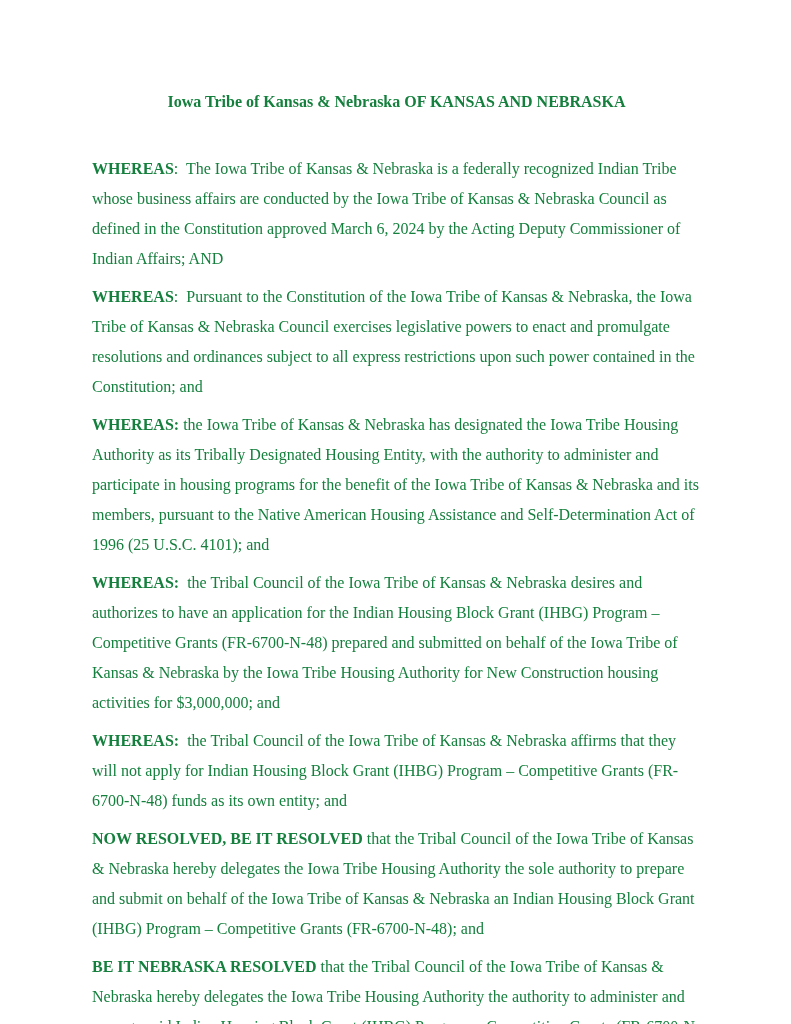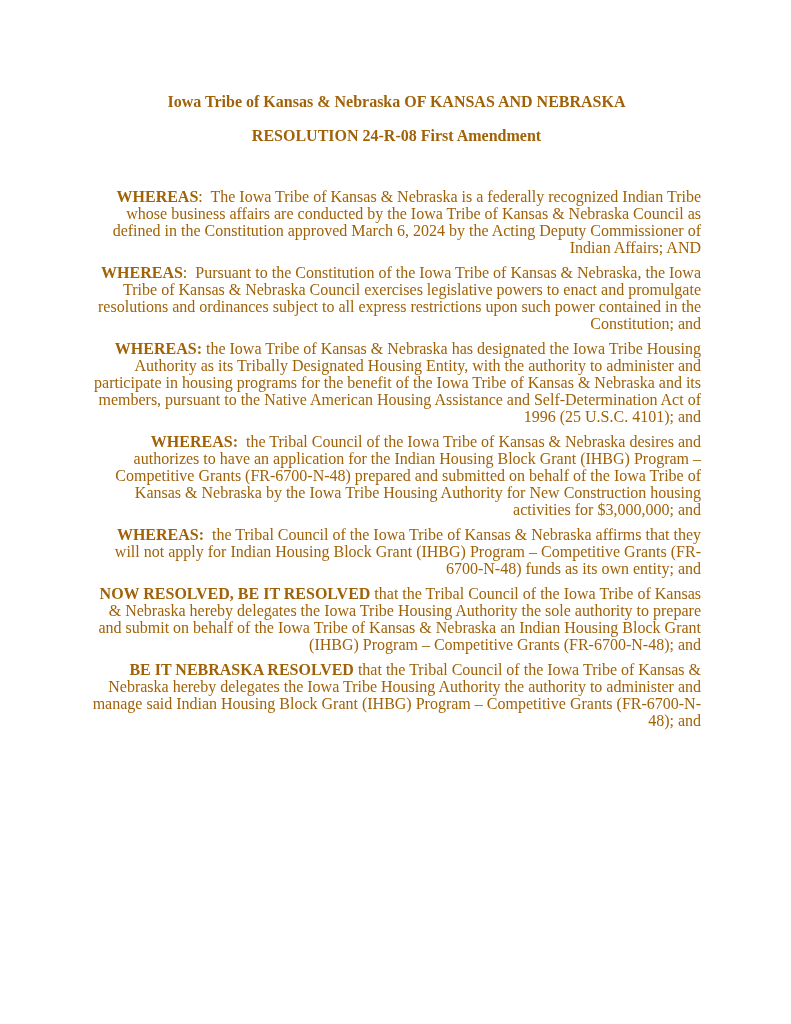--- a/index.html
+++ b/index.html
@@ -9,52 +9,51 @@
   }
   .page {
     position: relative;
     width: 791px;
     height: 1024px;
     background: #ffffff;
     overflow: hidden;
     box-sizing: border-box;
     padding: 93px 90px 0 92px;
     font-family: "Liberation Serif", "DejaVu Serif", serif;
-    color: #a16207;
+    color: #15803d;
     font-size: 16px;
   }
   .doc-title {
     text-align: center;
     font-weight: bold;
     font-size: 16px;
     line-height: 17px;
     margin: 0 0 17px 0;
     white-space: pre-wrap;
   }
   .title-block {
     margin-bottom: 44px;
   }
   .para {
     margin: 0 0 8px 0;
-    line-height: 17px;
+    line-height: 30px;
     white-space: pre-wrap;
-    text-align: right;
+    text-align: left;
   }
   .b {
     font-weight: bold;
   }
 </style>
 </head>
 <body>
 
 <div class="page">
 
   <div class="title-block">
     <div class="doc-title">Iowa Tribe of Kansas &amp; Nebraska OF KANSAS AND NEBRASKA</div>
-    <div class="doc-title">RESOLUTION 24-R-08 First Amendment</div>
   </div>
 
   <div>
     <p class="para"><span class="b">WHEREAS</span><span>:  The Iowa Tribe of Kansas &amp; Nebraska is a federally recognized Indian Tribe whose business affairs are conducted by the Iowa Tribe of Kansas &amp; Nebraska Council as defined in the Constitution approved March 6, 2024 by the Acting Deputy Commissioner of Indian Affairs; AND</span></p>
 
     <p class="para"><span class="b">WHEREAS</span><span>:  Pursuant to the Constitution of the Iowa Tribe of Kansas &amp; Nebraska, the Iowa Tribe of Kansas &amp; Nebraska Council exercises legislative powers to enact and promulgate resolutions and ordinances subject to all express restrictions upon such power contained in the Constitution; and</span></p>
 
     <p class="para"><span class="b">WHEREAS:</span><span> the Iowa Tribe of Kansas &amp; Nebraska has designated the Iowa Tribe Housing Authority as its Tribally Designated Housing Entity, with the authority to administer and participate in housing programs for the benefit of the Iowa Tribe of Kansas &amp; Nebraska and its members, pursuant to the Native American Housing Assistance and Self-Determination Act of 1996 (25 U.S.C. 4101); and</span></p>
 
     <p class="para"><span class="b">WHEREAS:</span><span>  the Tribal Council of the Iowa Tribe of Kansas &amp; Nebraska desires and authorizes to have an application for the Indian Housing Block Grant (IHBG) Program – Competitive Grants (FR-6700-N-48) prepared and submitted on behalf of the Iowa Tribe of Kansas &amp; Nebraska by the Iowa Tribe Housing Authority for New Construction housing activities for $3,000,000; and</span></p>

